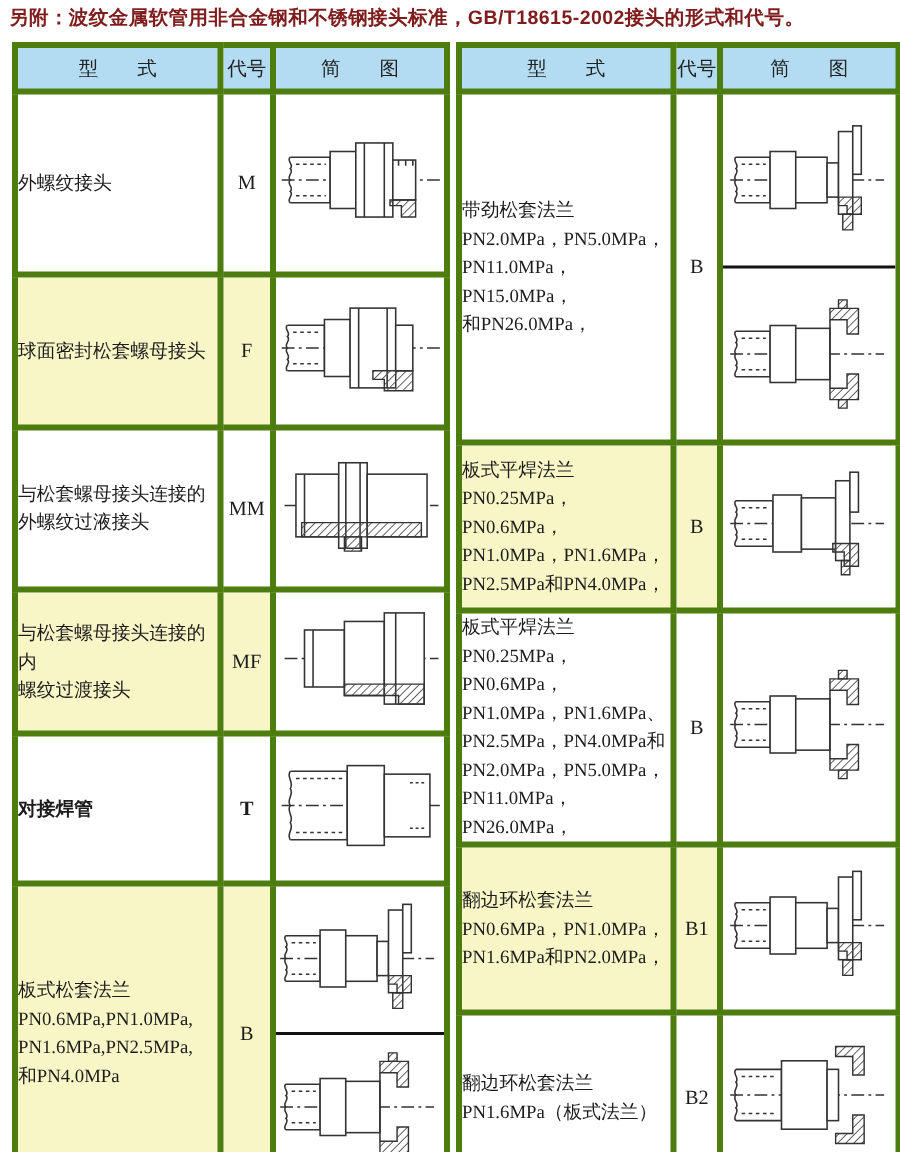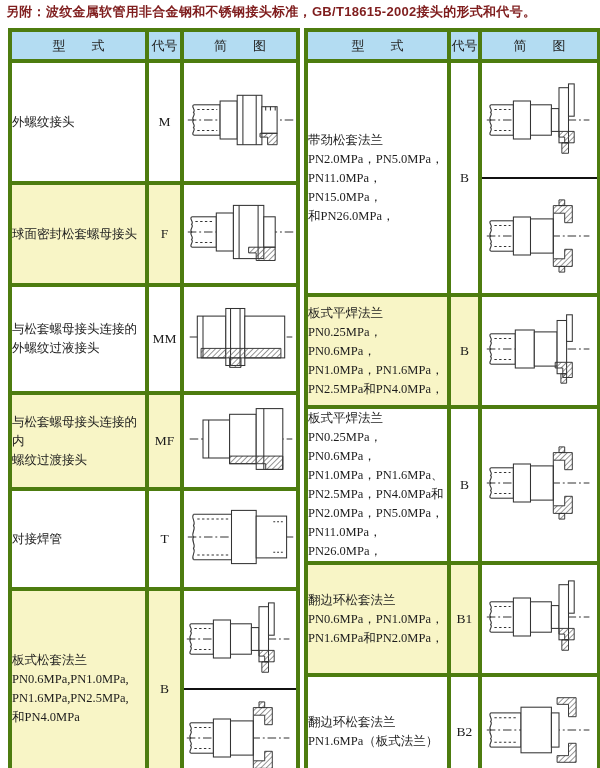--- a/index.html
+++ b/index.html
@@ -23,21 +23,21 @@
   .split .half + .half{border-top:2px solid #111;}
   .split-l{height:195px;}
   .split-r{height:230px;}
   .diag{display:inline-flex;align-items:center;justify-content:center;}
   .diag svg{display:block;}
   
   .col-type-l{width:137px;} .col-code-l{width:35px;} .col-diag-l{width:116px;}
   .col-type-r{width:143px;} .col-code-r{width:31px;} .col-diag-r{width:119px;}
   
   .rl1{height:122px;} .rl2{height:102px;} .rl3{height:108px;} .rl4{height:96px;}
-  .rl5{height:100px;} .rl6{height:195px;}
+  .rl5{height:100px;font-weight:bold;} .rl6{height:195px;}
   .rr1{height:230px;} .rr2{height:112px;} .rr3{height:114px;} .rr4{height:112px;} .rr5{height:114px;}
 </style>
 </head>
 <body>
 
 <div class="page">
   <p class="title">另附：波纹金属软管用非合金钢和不锈钢接头标准，GB/T18615-2002接头的形式和代号。</p>
 
   <div class="tables">
 

